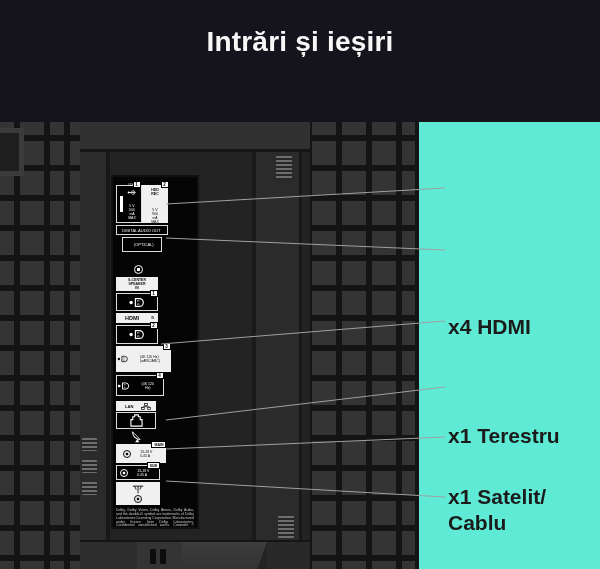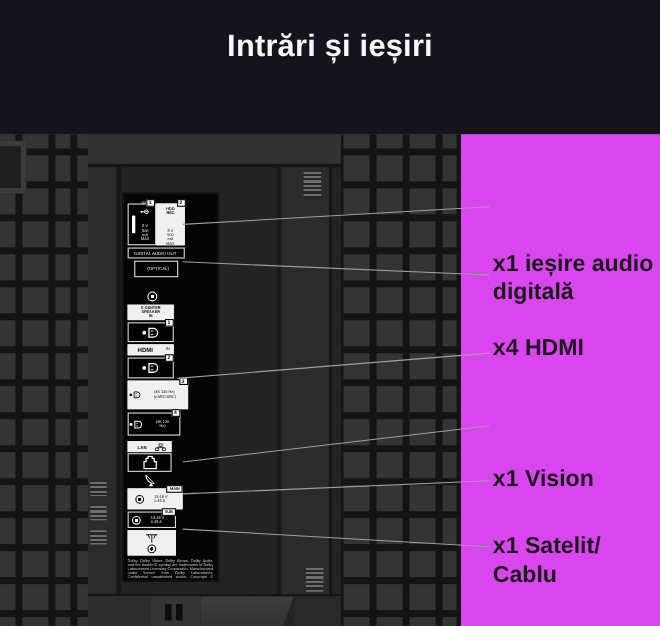--- a/index.html
+++ b/index.html
@@ -1,19 +1,19 @@
 <!DOCTYPE html>
 <html><head>
 <meta charset="utf-8">
 <style>
   * { margin:0; padding:0; box-sizing:border-box; }
   html,body { background:#dddddd; }
   .screen {
     position:relative; width:600px; height:569px; overflow:hidden;
-    background:#d946ef; font-family:"Liberation Sans", sans-serif;
+    background:#5eead4; font-family:"Liberation Sans", sans-serif;
   }
   
   .header {
     position:absolute; left:0; top:0; width:600px; height:122px;
     background:#15141d; display:flex; justify-content:center; align-items:flex-start;
   }
   .header h1 { margin-top:26px; font-size:28px; font-weight:bold; color:#f7f7f7; letter-spacing:.2px; }
   
   .tv { position:absolute; left:0; top:122px; width:419px; height:447px; background:#232323; overflow:hidden; }
   .grid {
@@ -252,20 +252,18 @@
 
   <svg class="lines">
     <line x1="166" y1="204" x2="445" y2="188" stroke="#a0a0a0" stroke-width="1"></line>
     <line x1="166" y1="238" x2="445" y2="250" stroke="#a0a0a0" stroke-width="1"></line>
     <line x1="161" y1="344" x2="445" y2="321" stroke="#a0a0a0" stroke-width="1"></line>
     <line x1="166" y1="420" x2="445" y2="387" stroke="#a0a0a0" stroke-width="1"></line>
     <line x1="166" y1="449" x2="445" y2="437" stroke="#a0a0a0" stroke-width="1"></line>
     <line x1="166" y1="481" x2="445" y2="497" stroke="#a0a0a0" stroke-width="1"></line>
   </svg>
 
-  <div class="callout" style="top:227px;">x1 ieșire audio
-digitală</div>
-  <div class="callout" style="top:304px;">x4 HDMI</div>
-  <div class="callout" style="top:423px;">x1 Vision</div>
+  <div class="callout" style="top:314px;">x4 HDMI</div>
+  <div class="callout" style="top:423px;">x1 Terestru</div>
   <div class="callout" style="top:484px;">x1 Satelit/
 Cablu</div>
 
 </div>
 
 </body></html>

